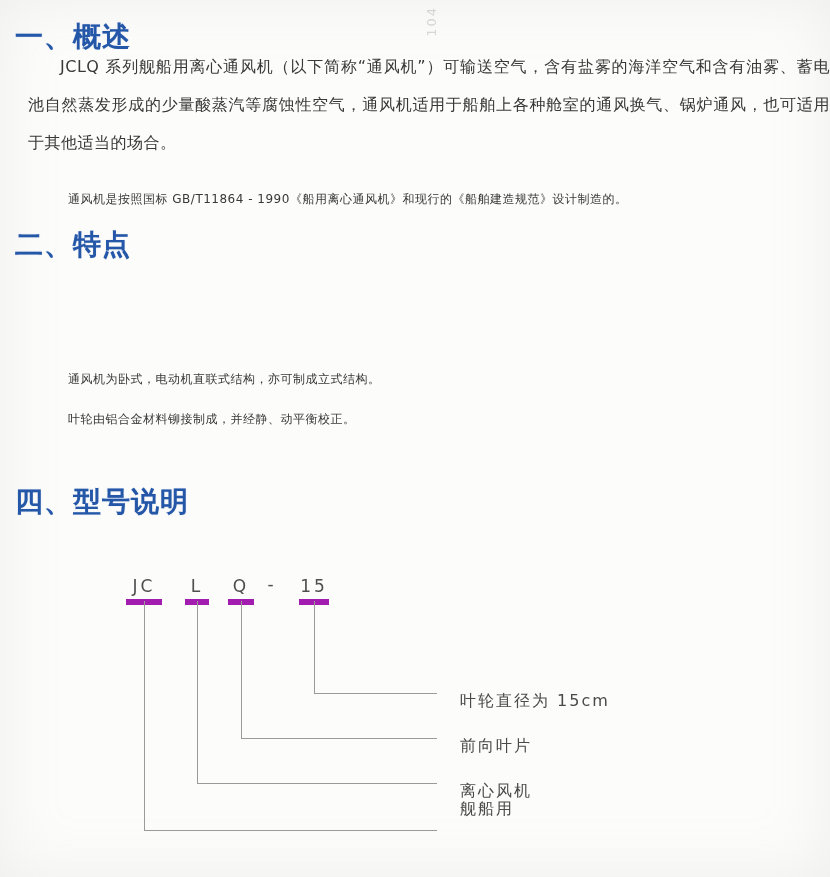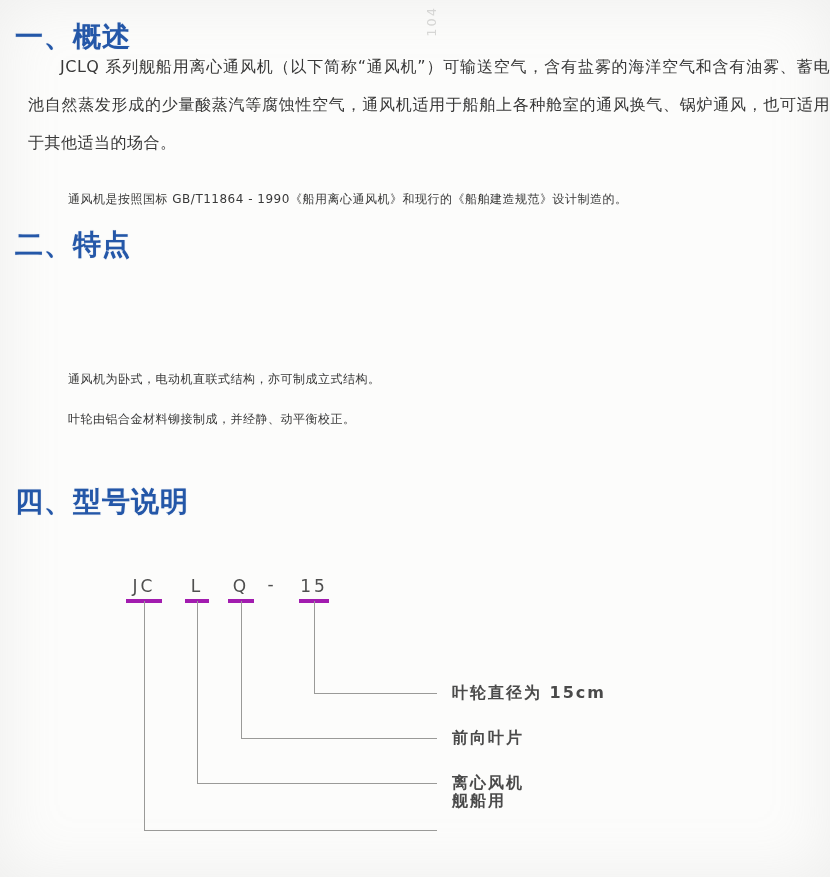--- a/index.html
+++ b/index.html
@@ -71,21 +71,21 @@
   }
   
   .code-part {
     position: absolute;
     top: 576px;
     color: #4f4f4f;
     font-size: 17px;
     letter-spacing: 3px;
     text-align: center;
     padding-bottom: 3px;
-    border-bottom: 4px solid #a21caf;
+    border-bottom: 6px solid #a21caf;
   }
   .code-dash {
     position: absolute;
     top: 574px;
     color: #4f4f4f;
     font-size: 17px;
     text-align: center;
     border-bottom: none;
   }
   .vline {
@@ -94,26 +94,25 @@
     background: #9a9a98;
   }
   .hline {
     position: absolute;
     height: 1px;
     background: #9a9a98;
   }
   .diagram-label {
     position: absolute;
     left: 452px;
-    margin: 0;
+    margin: 8px;
     color: #4a4a4a;
     font-size: 16px;
     letter-spacing: 2px;
     white-space: nowrap;
-    font-weight: bold;
   }
 </style>
 </head>
 <body>
 
 <div class="page">
 
   <div class="scan-artifact">104</div>
 
   <h2 class="heading" style="top:18px;">一、概述</h2>

